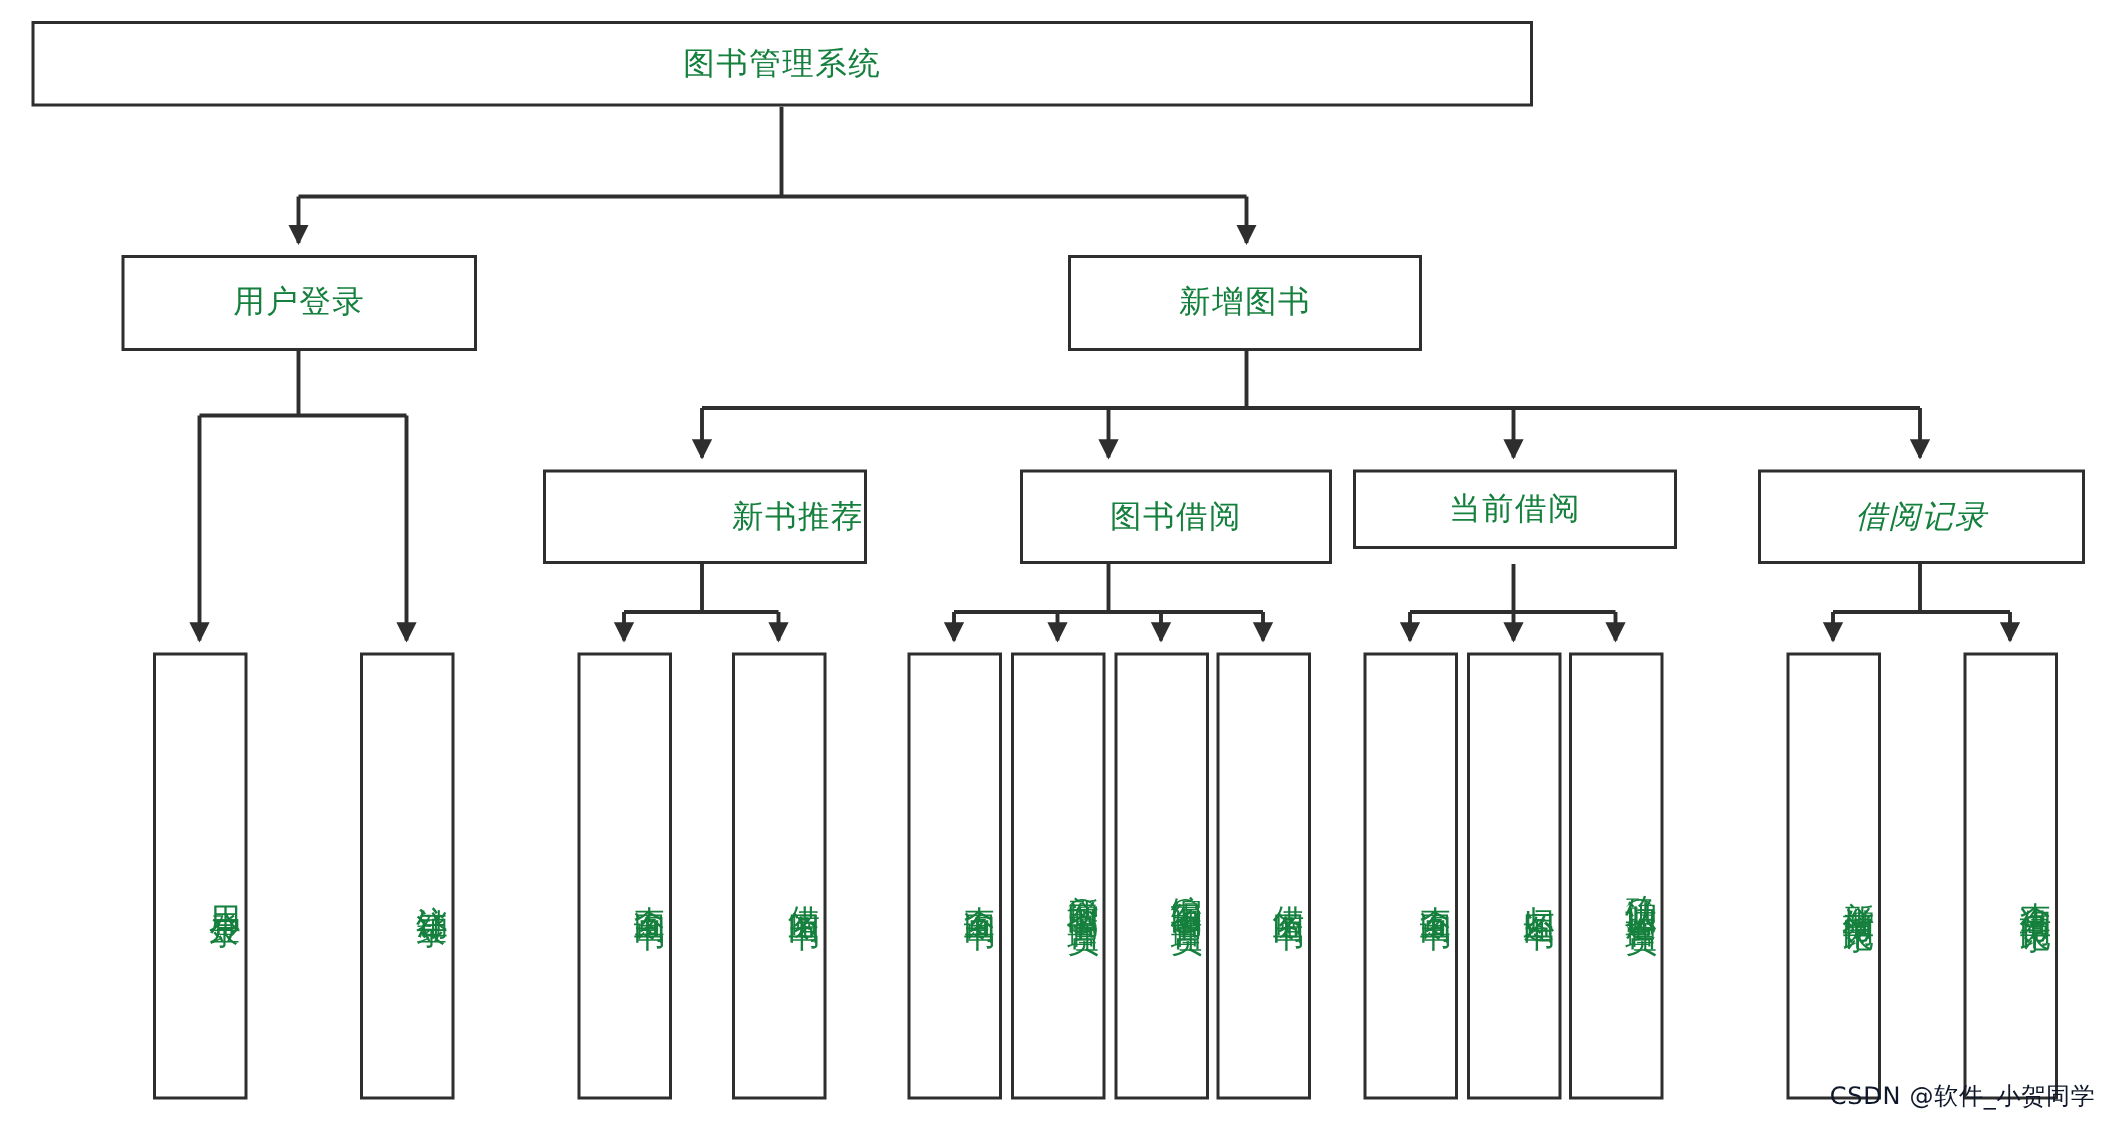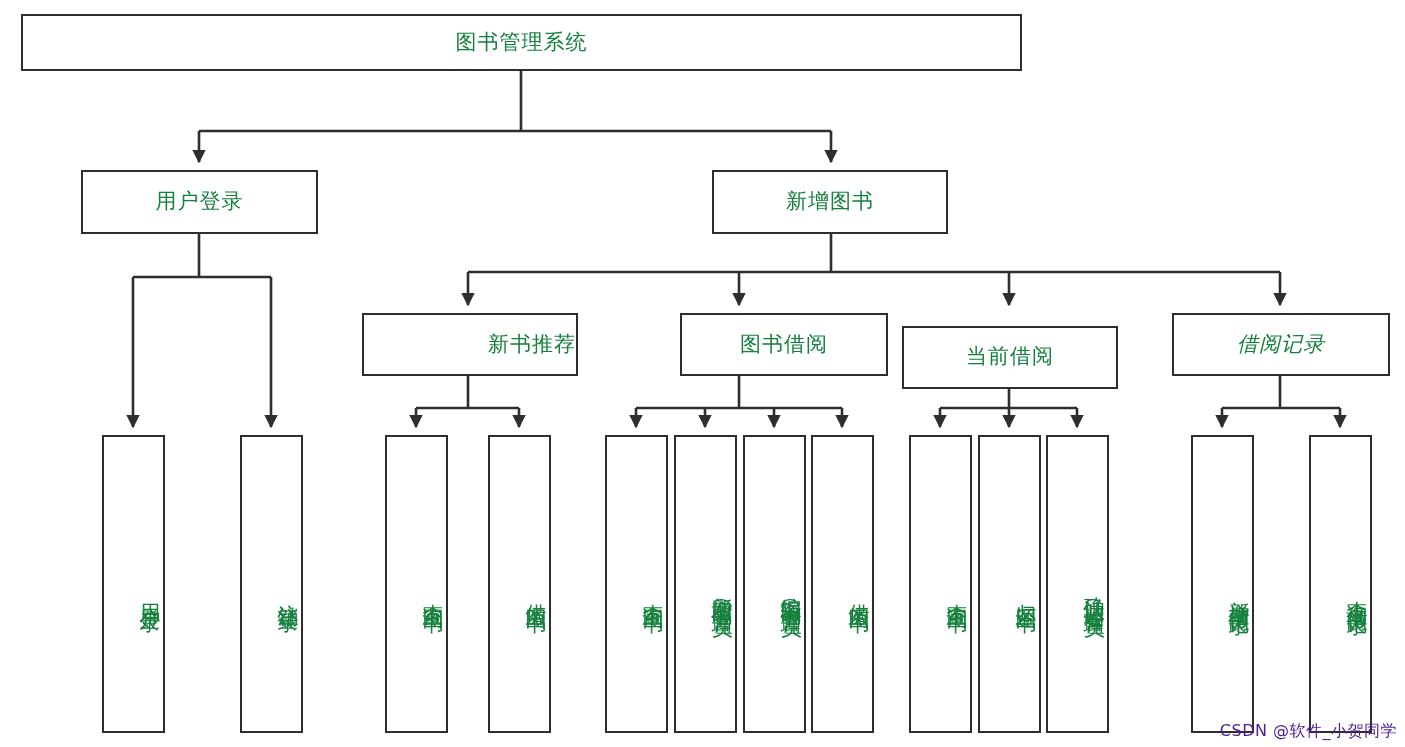--- a/index.html
+++ b/index.html
@@ -51,21 +51,21 @@
     writing-mode:vertical-rl;
     text-orientation:upright;
     display:block;
     text-align:start;
   }
   .watermark{
     position:absolute;
     right:8px;
     bottom:5px;
     font-size:16px;
-    color:#4c1d95;
+    color:#0f172a;
     letter-spacing:0.5px;
     z-index:3;
     white-space:nowrap;
   }
 </style>
 </head>
 <body>
 
 <div id="canvas">
 
@@ -130,21 +130,21 @@
   <div class="node horiz" style="left:712px;top:170px;width:236px;height:64px;">
     <span>新增图书</span>
   </div>
 
   <div class="node horiz" style="left:362px;top:313px;width:216px;height:63px;justify-content:flex-end;">
     <span>新书推荐</span>
   </div>
   <div class="node horiz" style="left:632px;top:313px;width:208px;height:63px;margin-left:48px;">
     <span>图书借阅</span>
   </div>
-  <div class="node horiz" style="left:902px;top:326px;width:216px;height:63px;font-family:Liberation Mono, monospace;">
+  <div class="node horiz" style="left:902px;top:313px;width:216px;height:53px;">
     <span>当前借阅</span>
   </div>
   <div class="node horiz" style="left:1172px;top:313px;width:218px;height:63px;font-style:italic;">
     <span>借阅记录</span>
   </div>
 
   <div class="node vert" style="left:102px;top:435px;width:63px;height:298px;">
     <span class="vlabel">用户登录</span>
   </div>
   <div class="node vert" style="left:240px;top:435px;width:63px;height:298px;">

